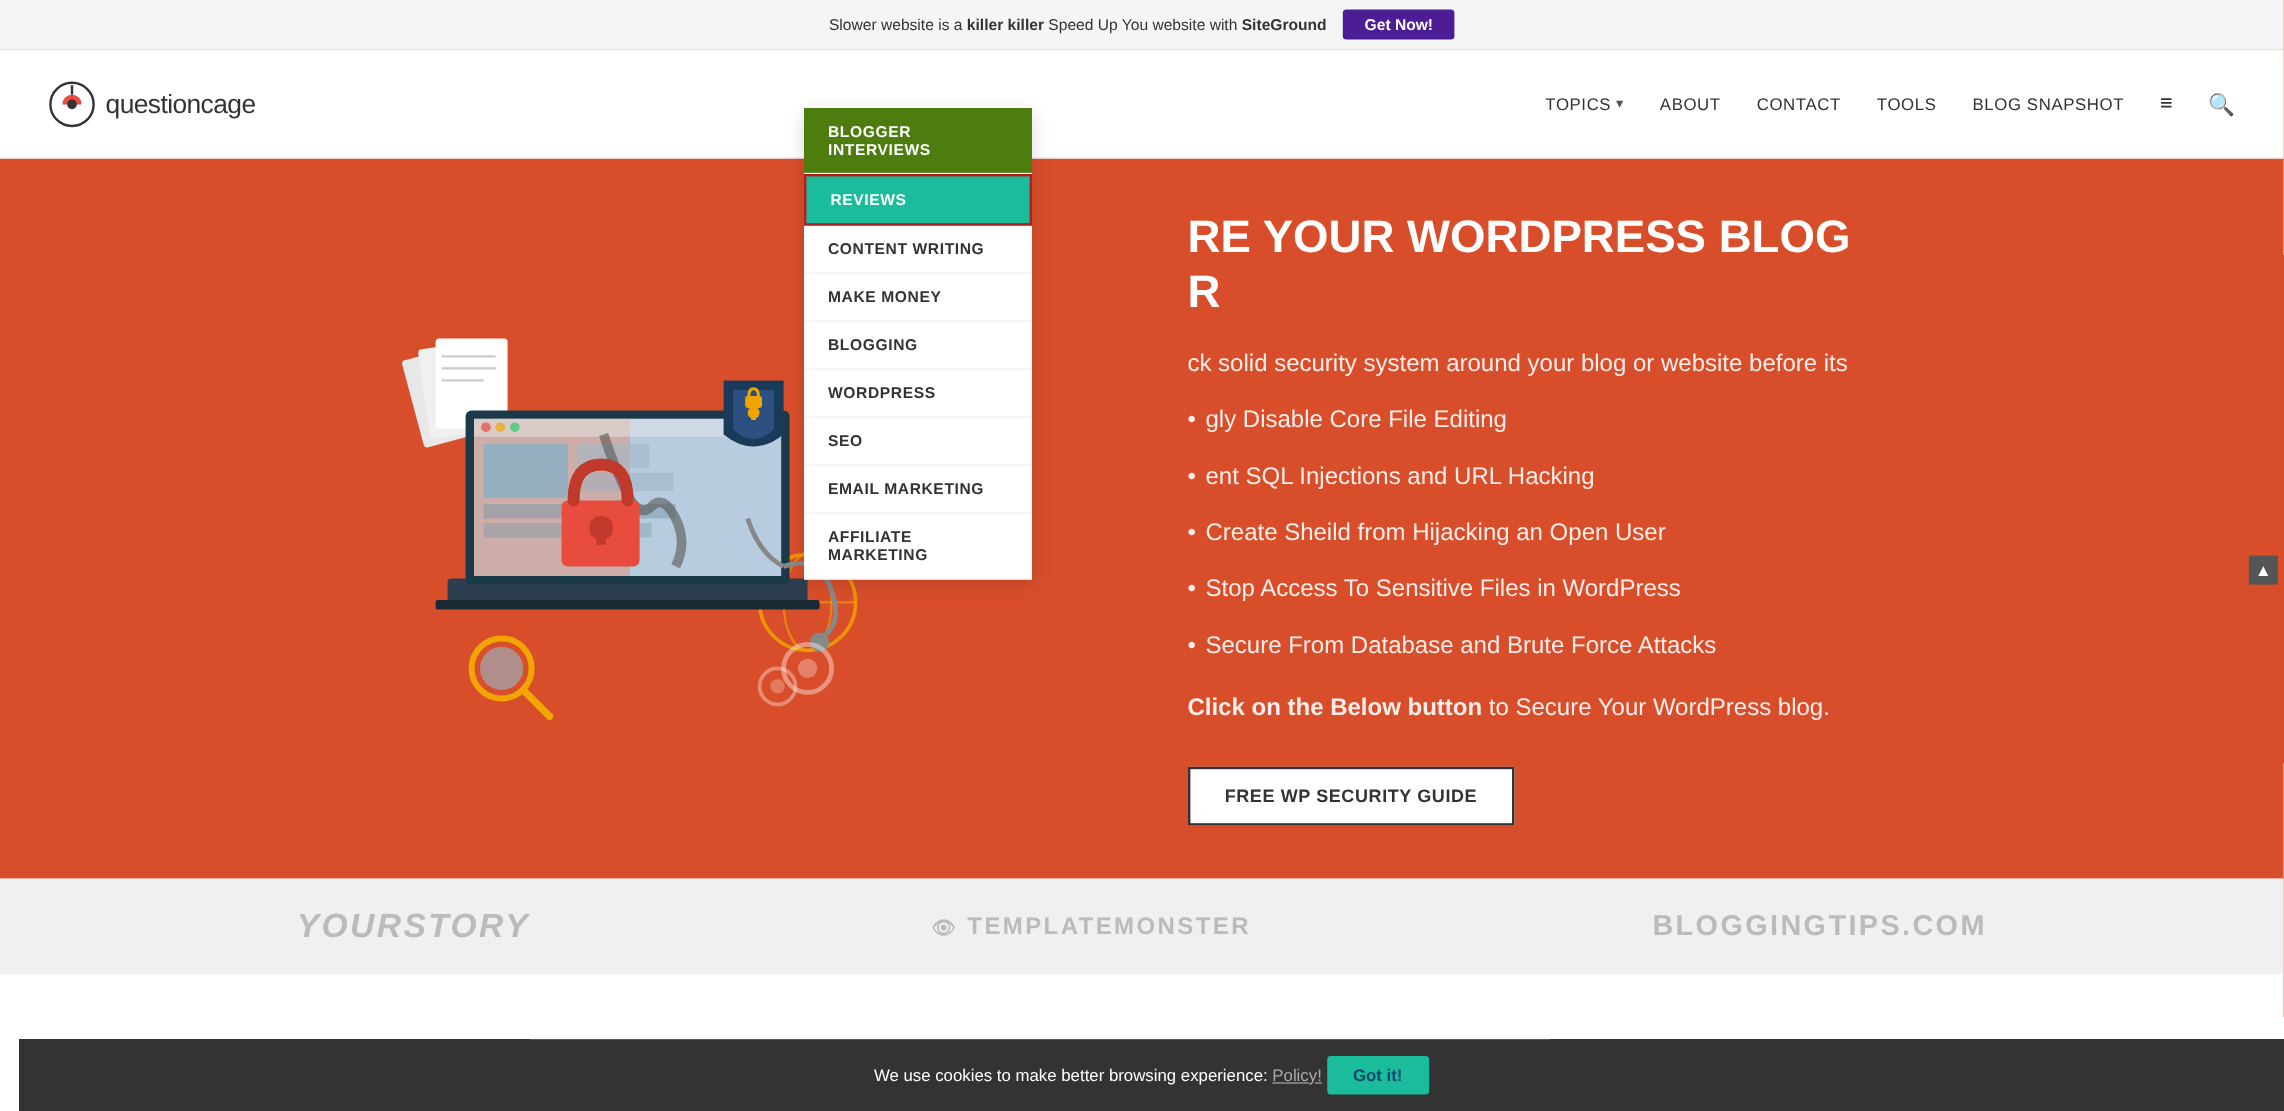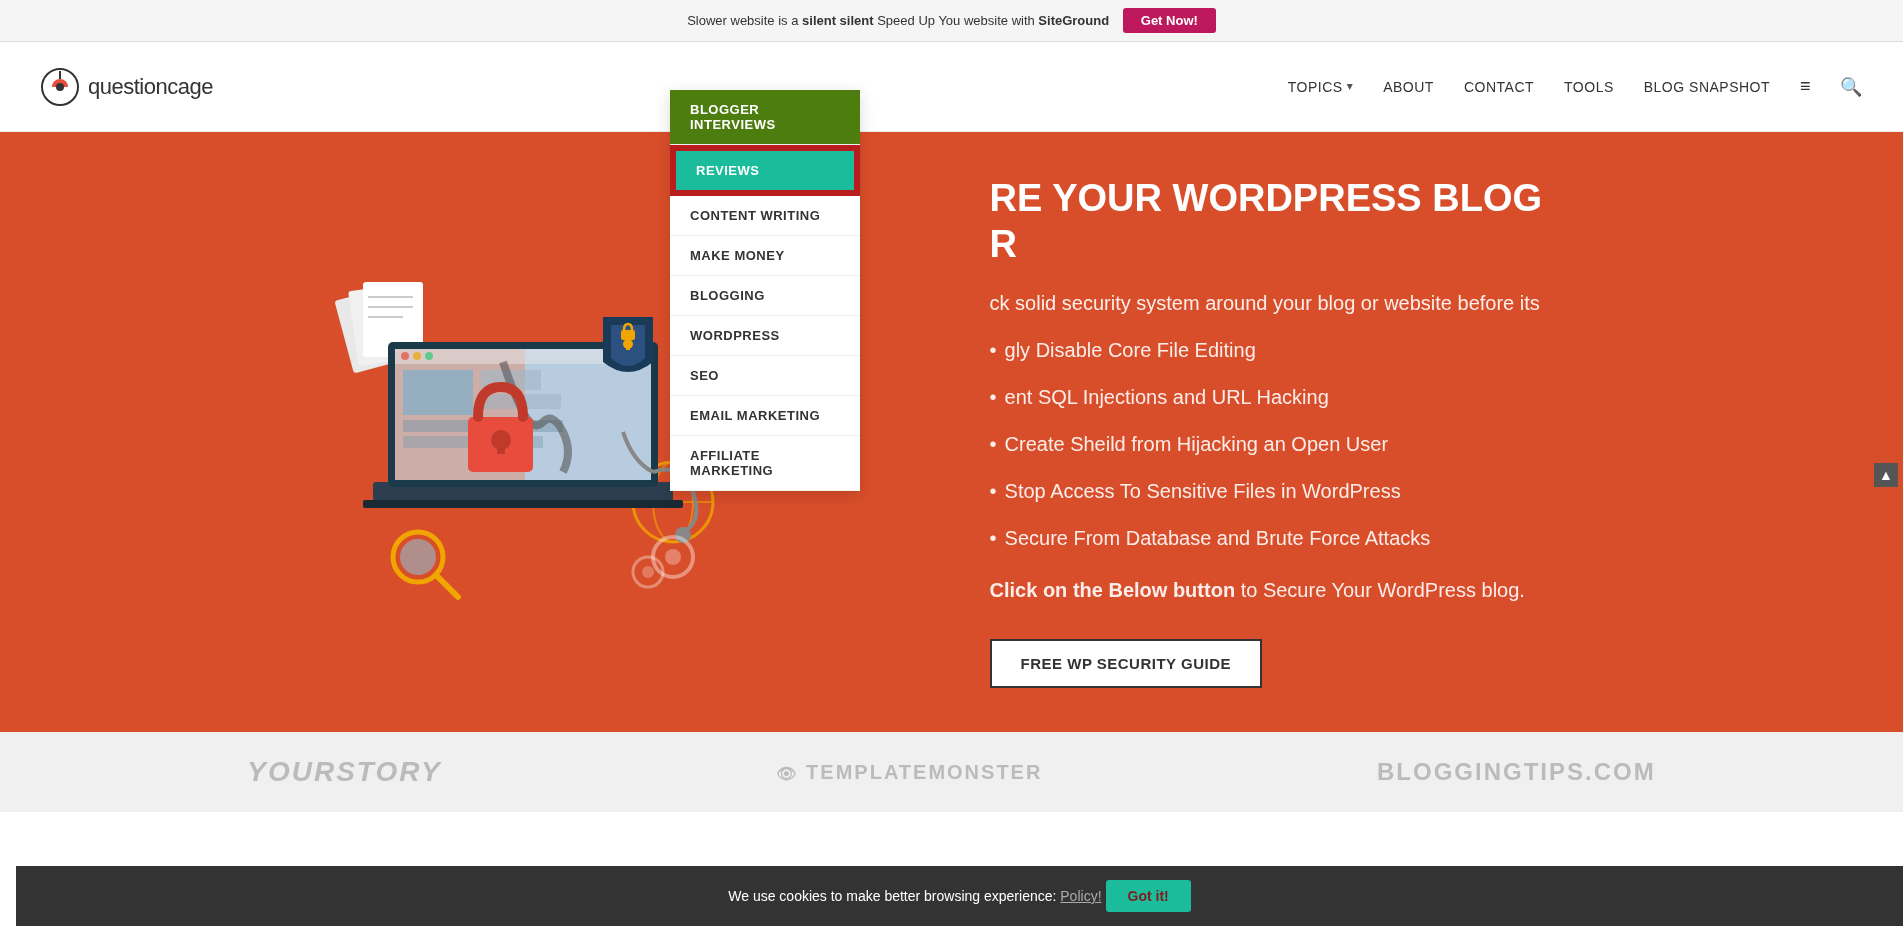--- a/index.html
+++ b/index.html
@@ -9,21 +9,21 @@
     .top-banner {
       background: #f5f5f5;
       text-align: center;
       padding: 8px 20px;
       font-size: 13px;
       color: #333;
       border-bottom: 1px solid #ddd;
     }
     .top-banner strong { font-weight: 900; }
     .top-banner .get-now-btn {
-      background: #be185d;
+      background: #4c1d95;
       color: white;
       border: none;
       padding: 5px 18px;
       border-radius: 3px;
       font-size: 13px;
       font-weight: bold;
       cursor: pointer;
       margin-left: 10px;
     }
 
@@ -101,21 +101,21 @@
       letter-spacing: 0.5px;
       border-bottom: 1px solid #f0f0f0;
     }
     .dropdown-item.active-teal {
       background: #4d7c0f;
       color: white;
     }
     .dropdown-item.highlighted {
       background: #1abc9c;
       color: white;
-      border: 6px solid #b91c1c;
+      border: 2px solid #b91c1c;
     }
 
     
     .hero {
       background: #d94e2a;
       min-height: 600px;
       position: relative;
       display: flex;
       align-items: center;
       overflow: hidden;
@@ -213,21 +213,21 @@
       z-index: 1000;
       font-size: 14px;
     }
     .cookie-bar .policy-link {
       color: #aaa;
       text-decoration: underline;
       cursor: pointer;
     }
     .got-it-btn {
       background: #1abc9c;
-      color: #7f1d1d;
+      color: #0c4a6e;
       border: none;
       padding: 8px 22px;
       border-radius: 3px;
       font-size: 14px;
       font-weight: bold;
       cursor: pointer;
     }
 
     
     .scroll-up {
@@ -244,21 +244,21 @@
       cursor: pointer;
       font-size: 14px;
       z-index: 1000;
     }
   </style>
 </head>
 <body>
 
 <div class="top-banner">
   <span>
-    <span>Slower website is a </span><strong>silent silent</strong><span> Speed Up You website with </span><strong>SiteGround</strong>
+    <span>Slower website is a </span><strong>killer killer</strong><span> Speed Up You website with </span><strong>SiteGround</strong>
   </span>
   <button class="get-now-btn">Get Now!</button>
 </div>
 
 <div class="header">
   <div class="logo">
     <svg class="logo-icon" viewBox="0 0 40 40">
       <circle cx="20" cy="20" r="18" fill="none" stroke="#333" stroke-width="2"></circle>
       <path d="M12 20 A8 8 0 0 1 28 20" fill="#e74c3c" stroke="none"></path>
       <circle cx="20" cy="20" r="4" fill="#333"></circle>

